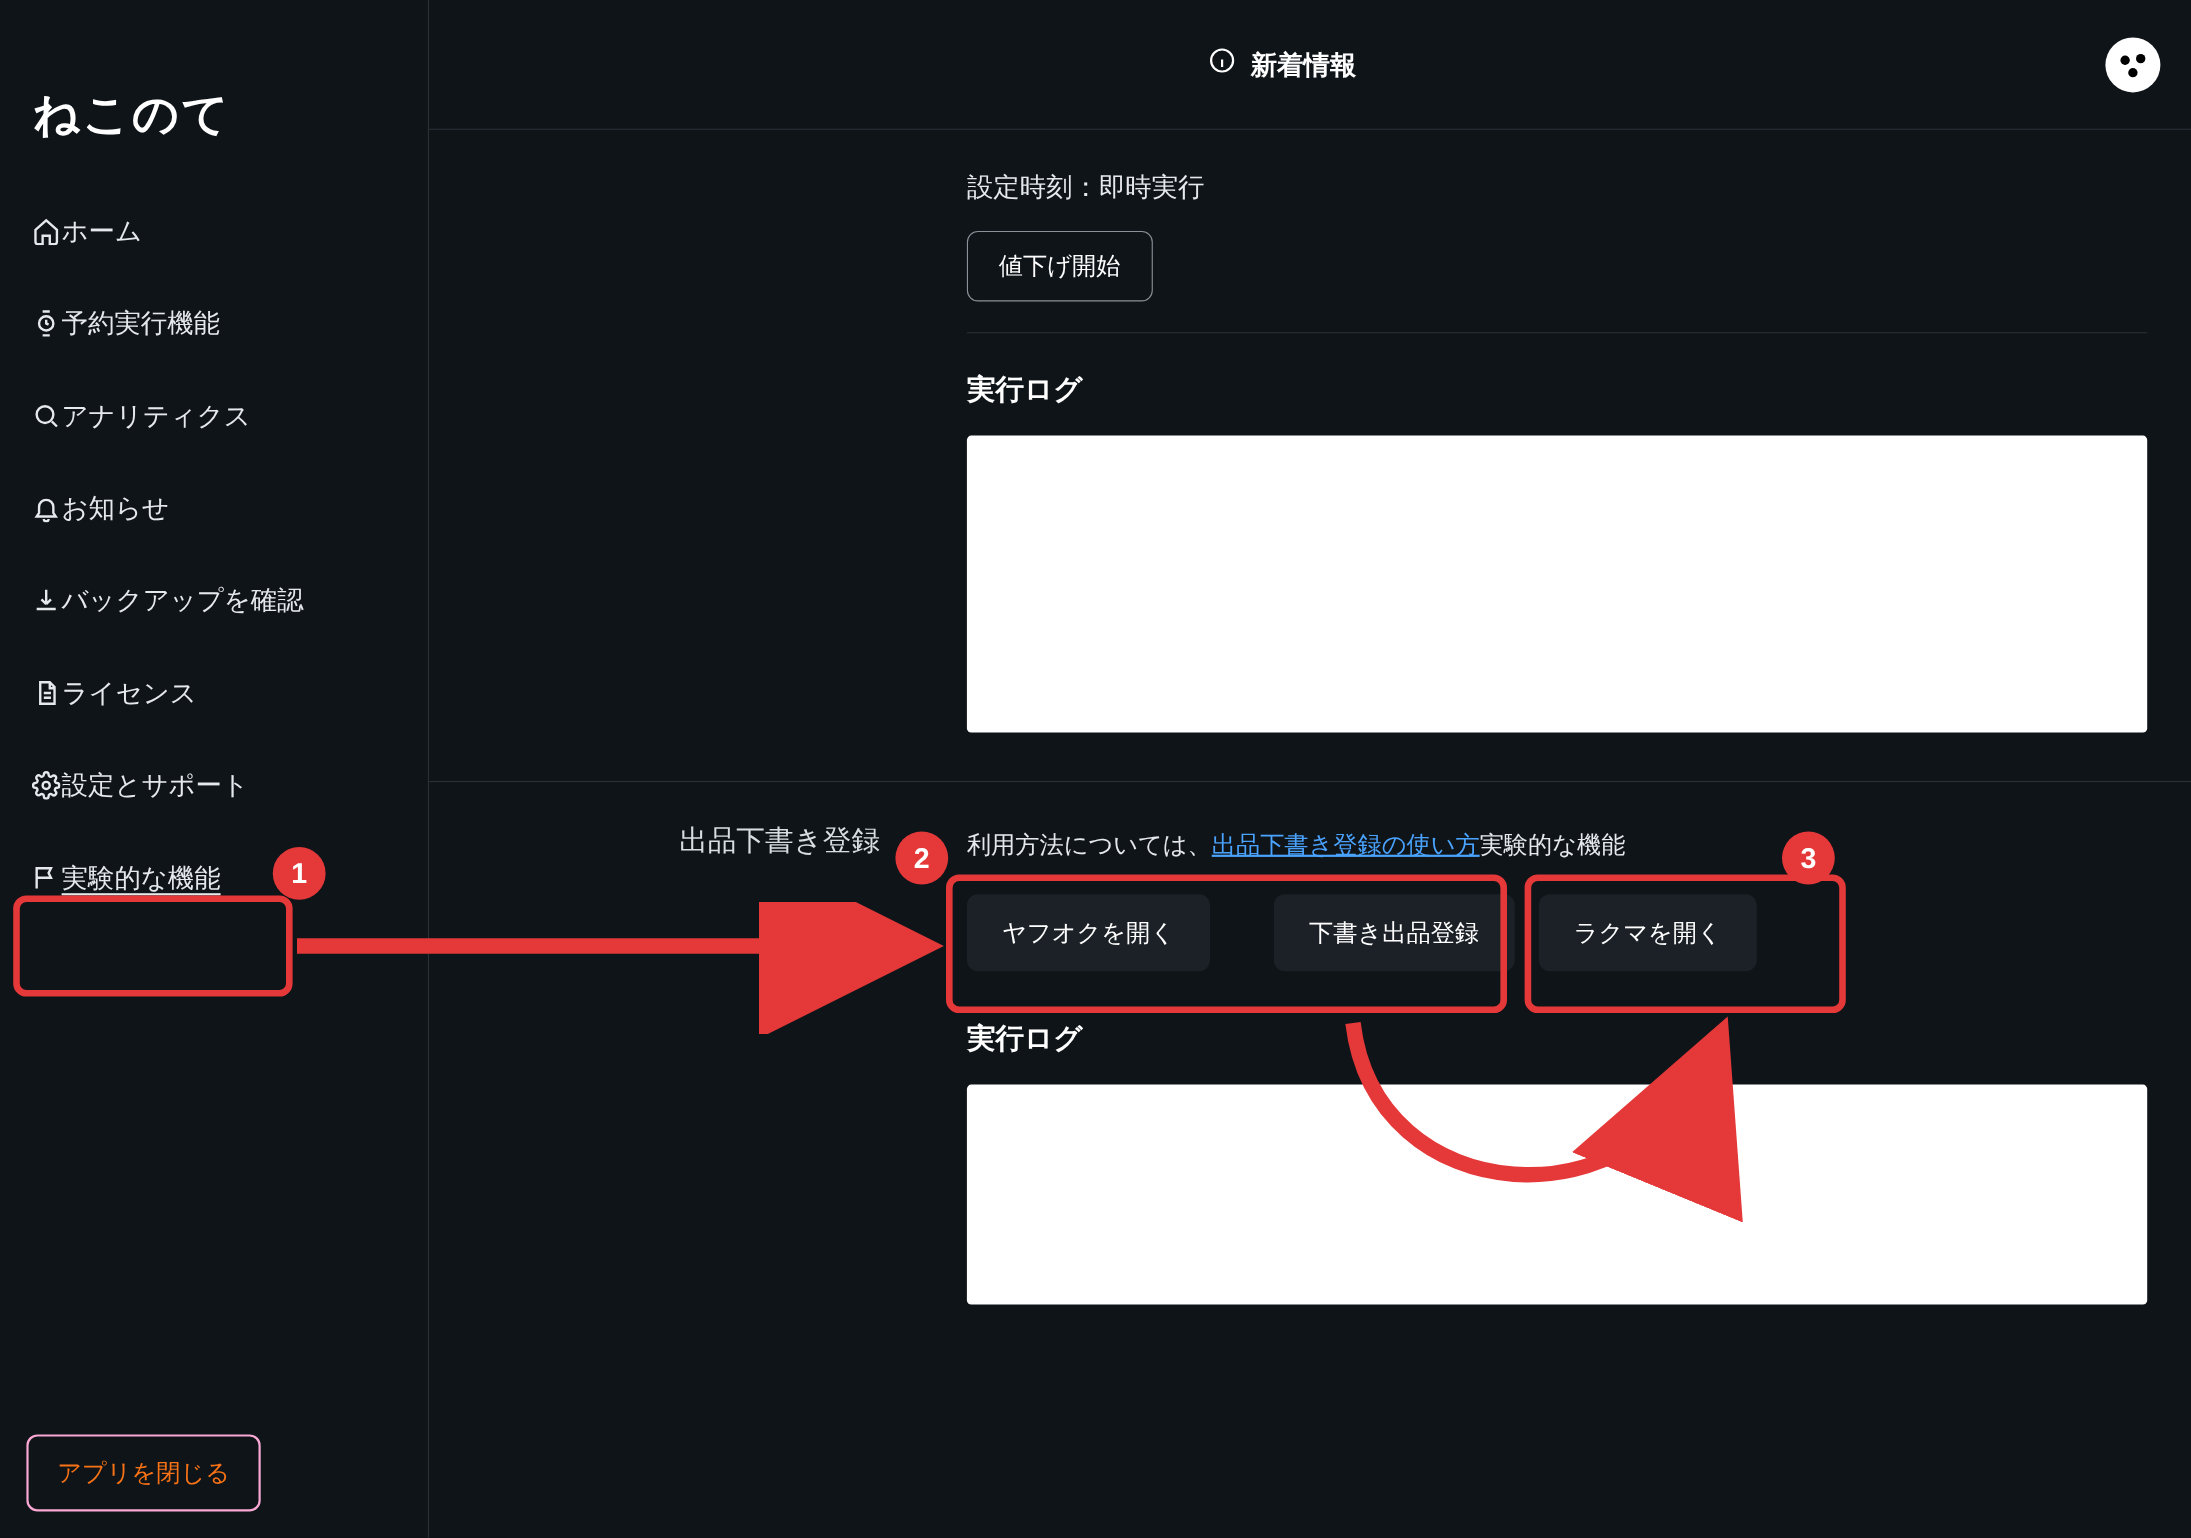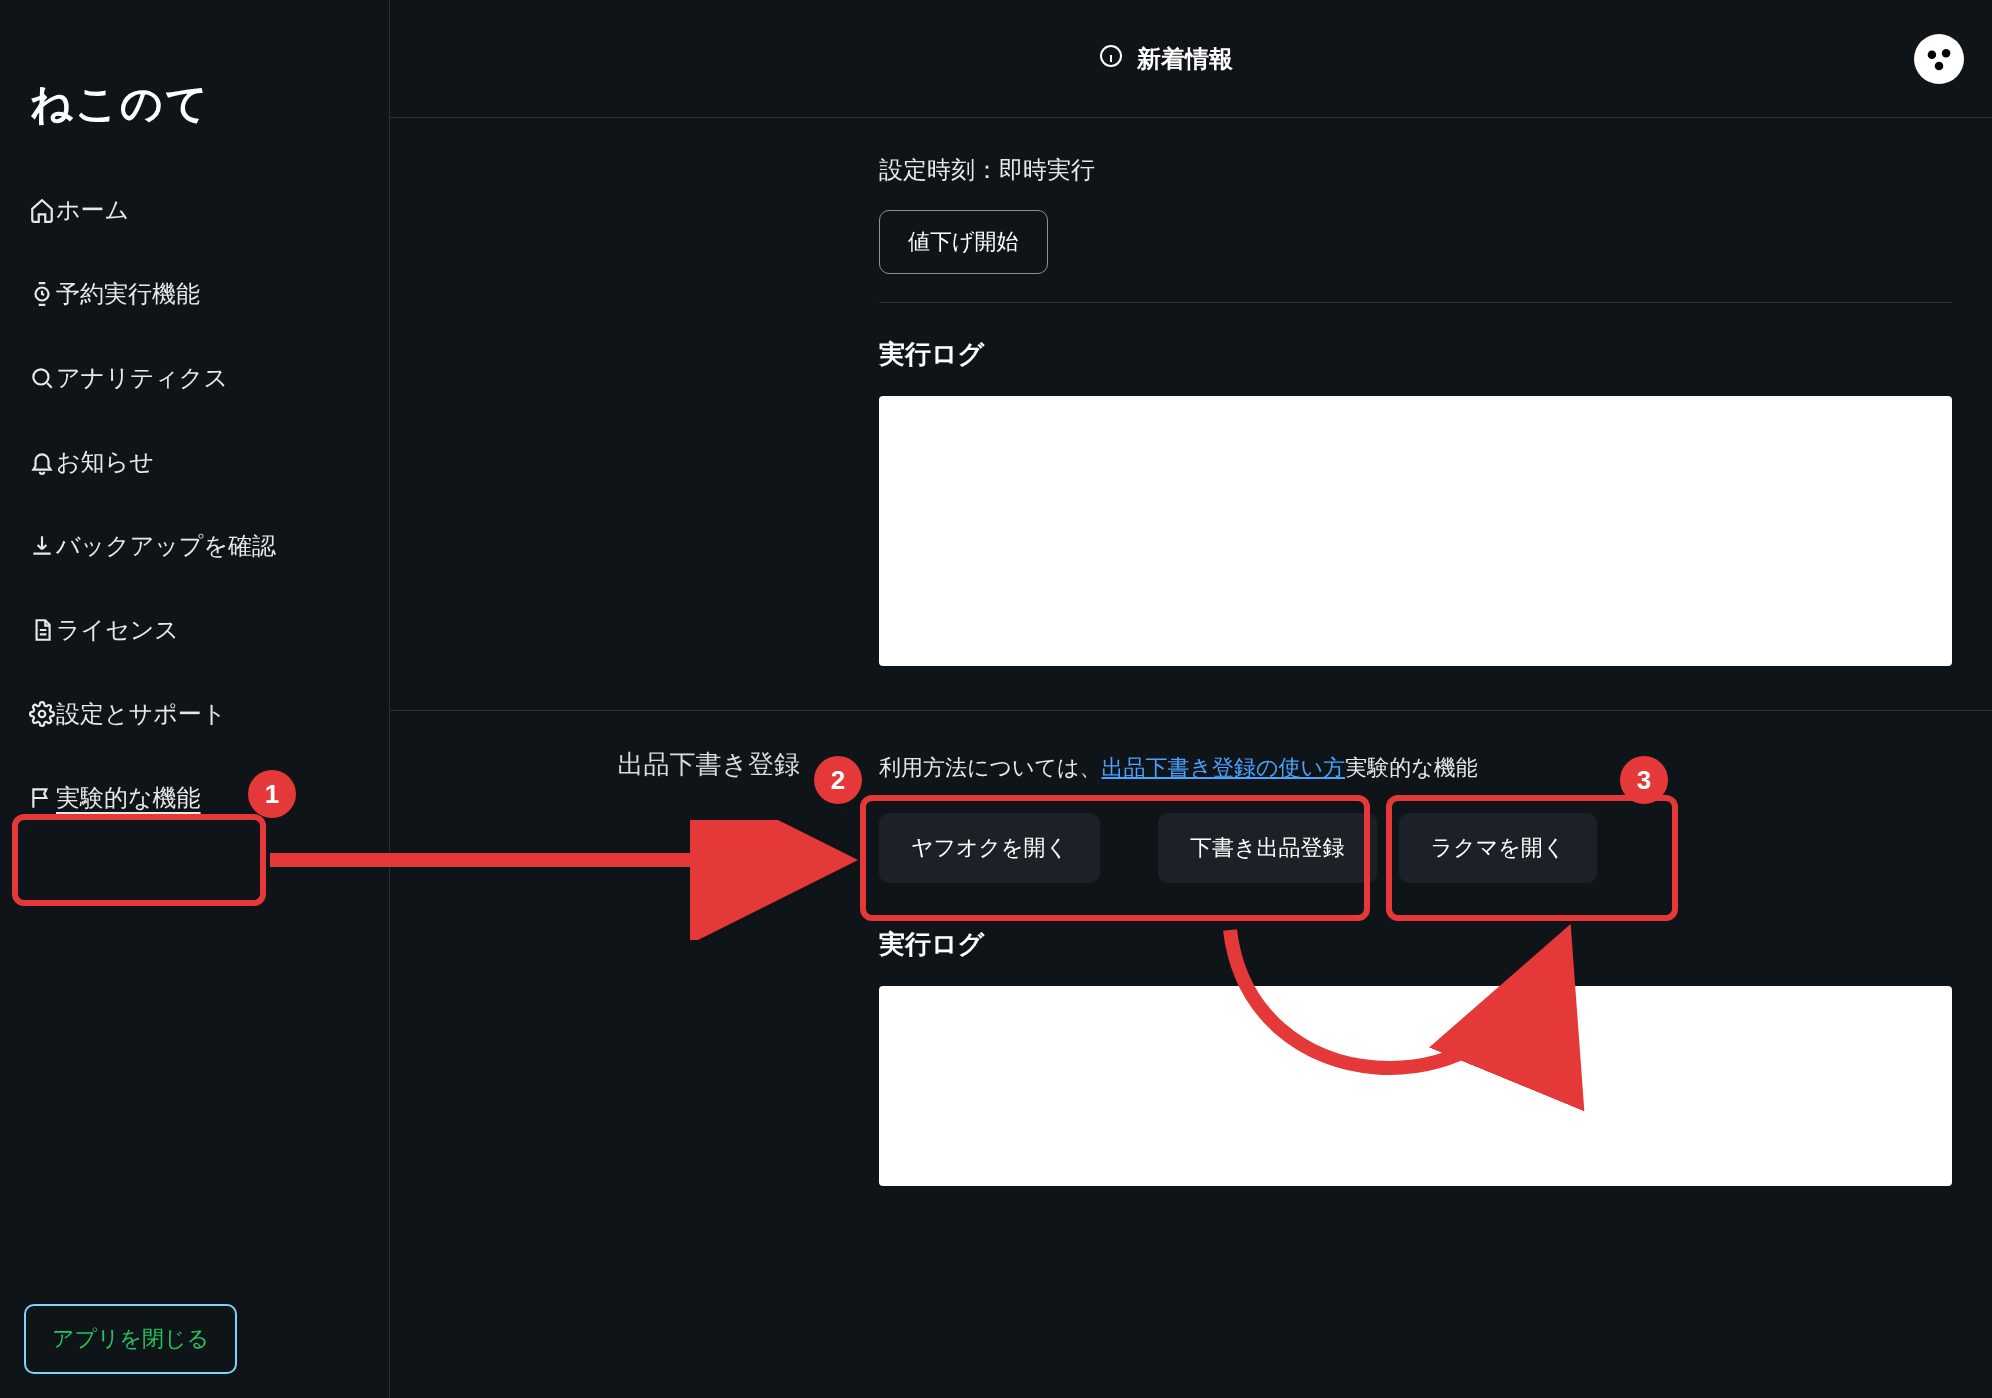--- a/index.html
+++ b/index.html
@@ -40,22 +40,22 @@
     font-size: 24px;
     color: #e6e9ec;
     border-radius: 6px;
     cursor: pointer;
   }
   .nav-item .icon { width: 28px; height: 28px; display: flex; align-items: center; justify-content: center; flex-shrink: 0; }
   .nav-item svg { width: 26px; height: 26px; stroke: #e6e9ec; fill: none; stroke-width: 2; }
   .nav-item.active .label { text-decoration: underline; text-underline-offset: 6px; }
   .close-app {
     margin: auto 34px 0 24px;
-    border: 2px solid #7dd3fc;
-    color: #22c55e;
+    border: 2px solid #f9a8d4;
+    color: #f97316;
     background: transparent;
     font-size: 22px;
     padding: 18px 26px;
     border-radius: 10px;
     cursor: pointer;
     width: fit-content;
   }
 
   
   .main { flex: 1; display: flex; flex-direction: column; }

